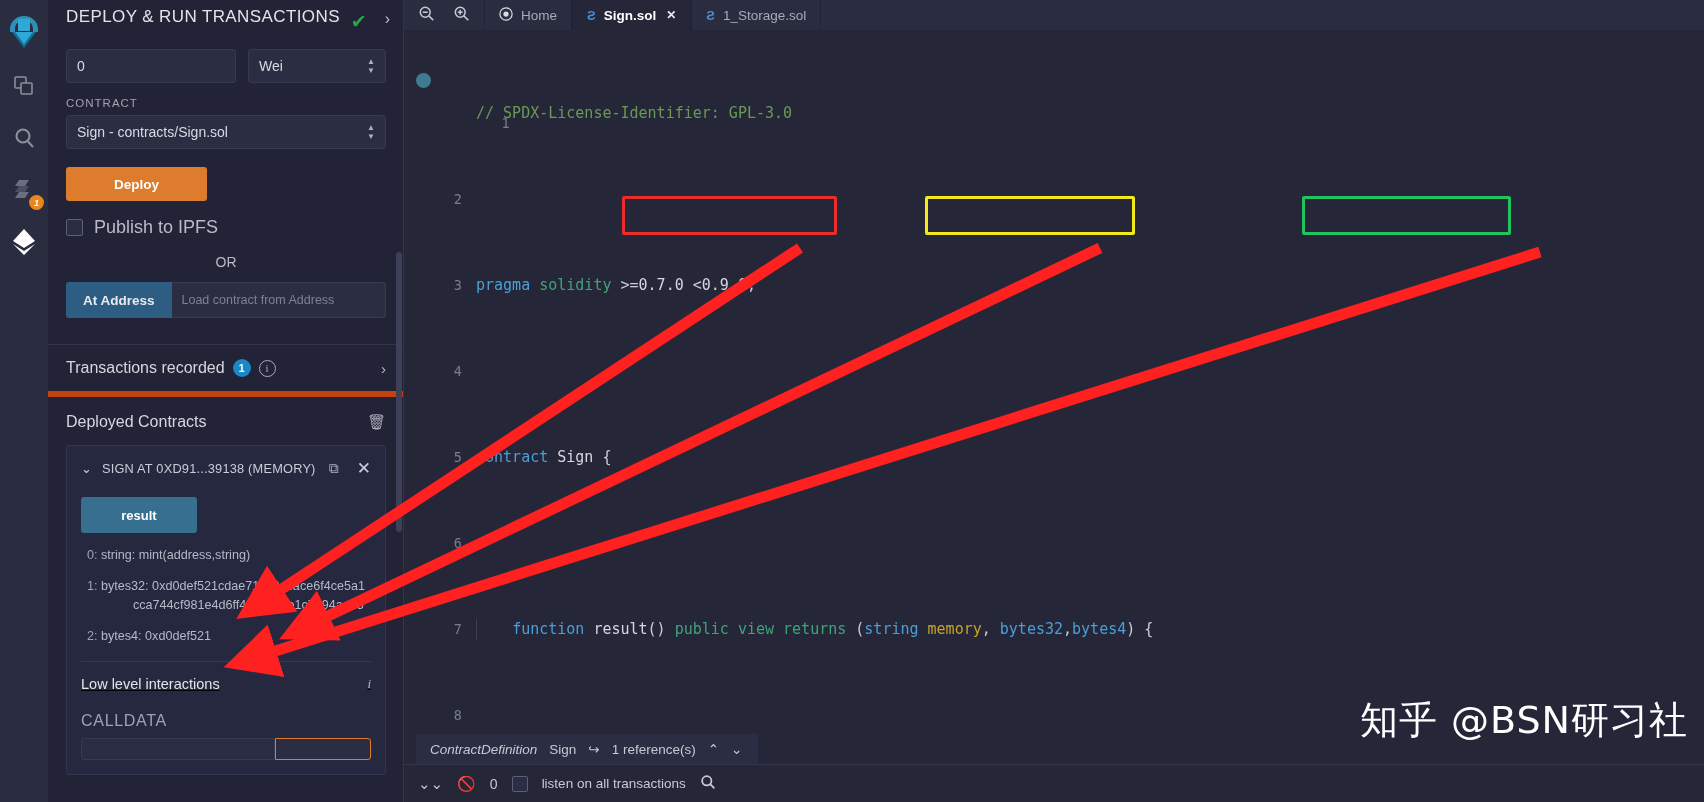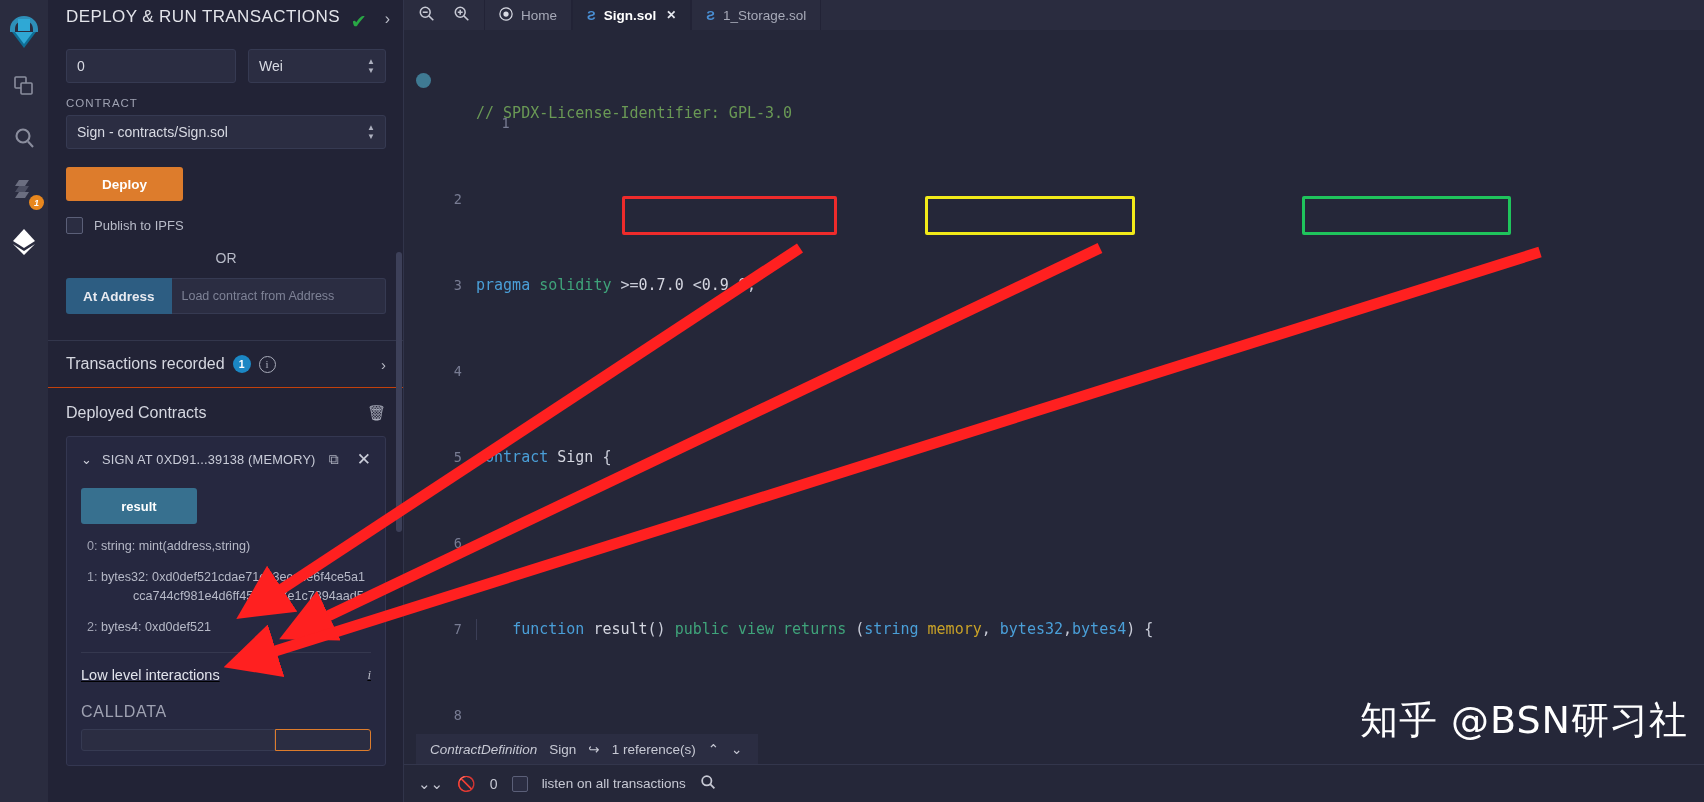--- a/index.html
+++ b/index.html
@@ -59,41 +59,41 @@
     justify-content: space-between;
   }
   .spin { display:flex; flex-direction: column; gap:2px; color:#aeb1bf; font-size: 8px; line-height: 7px;}
 
   .lbl { font-size: 11.5px; color: #9fa2b2; letter-spacing: 1px; margin-top: 14px; }
   .sel.full { width: 100%; margin-top: 6px; }
 
   .deploy-btn {
     margin-top: 18px; background: #dd7c2c; border: none; border-radius: 3px;
     color: #fff; font-size: 13.5px; font-weight: bold;
-    width: 117px; height: 34px; cursor: pointer;
+    width: 141px; height: 34px; cursor: pointer;
   }
   .chkrow { display: flex; align-items: center; gap: 11px; margin-top: 16px; }
   .chkbox { width: 17px; height: 17px; border: 1px solid #5b5f78; border-radius: 2px; background: #2b2d42; }
-  .chktxt { color: #b8bbc8; font-size: 13px; }
+  .chktxt { color: #b8bbc8; font-size: 18px; }
   .or { text-align: center; color: #b8bbc8; font-size: 14px; margin-top: 16px; }
 
   .ataddr-row { display: flex; margin-top: 12px; }
   .ataddr-btn {
     background: #2d5d82; color: #e8eaf0; font-size: 13.5px; font-weight: bold;
     height: 36px; padding: 0 17px; display: flex; align-items: center;
     border-radius: 3px 0 0 3px; cursor: pointer;
   }
   .ataddr-inp {
     flex: 1; background: #2b2d42; border: 1px solid #363a52; border-left: none;
     border-radius: 0 3px 3px 0; height: 36px; display: flex; align-items: center;
     padding: 0 10px; color: #7e8296; font-size: 12.5px;
   }
 
   .sect {
-    border-top: 1px solid #33364c; border-bottom: 1px solid #c2410c;
+    border-top: 1px solid #33364c; border-bottom: 6px solid #c2410c;
     margin-top: 26px; padding: 14px 18px; display: flex; align-items: center;
   }
   .sect-title { font-size: 16px; color: #d5d7e0; }
   .pill {
     background: #1b87c4; color: #fff; font-size: 10.5px; font-weight: bold;
     width: 18px; height: 18px; border-radius: 9px;
     display: inline-flex; align-items: center; justify-content: center; margin: 0 8px;
   }
   .info-i {
     width: 17px; height: 17px; border: 1.4px solid #a9acba; border-radius: 50%;

